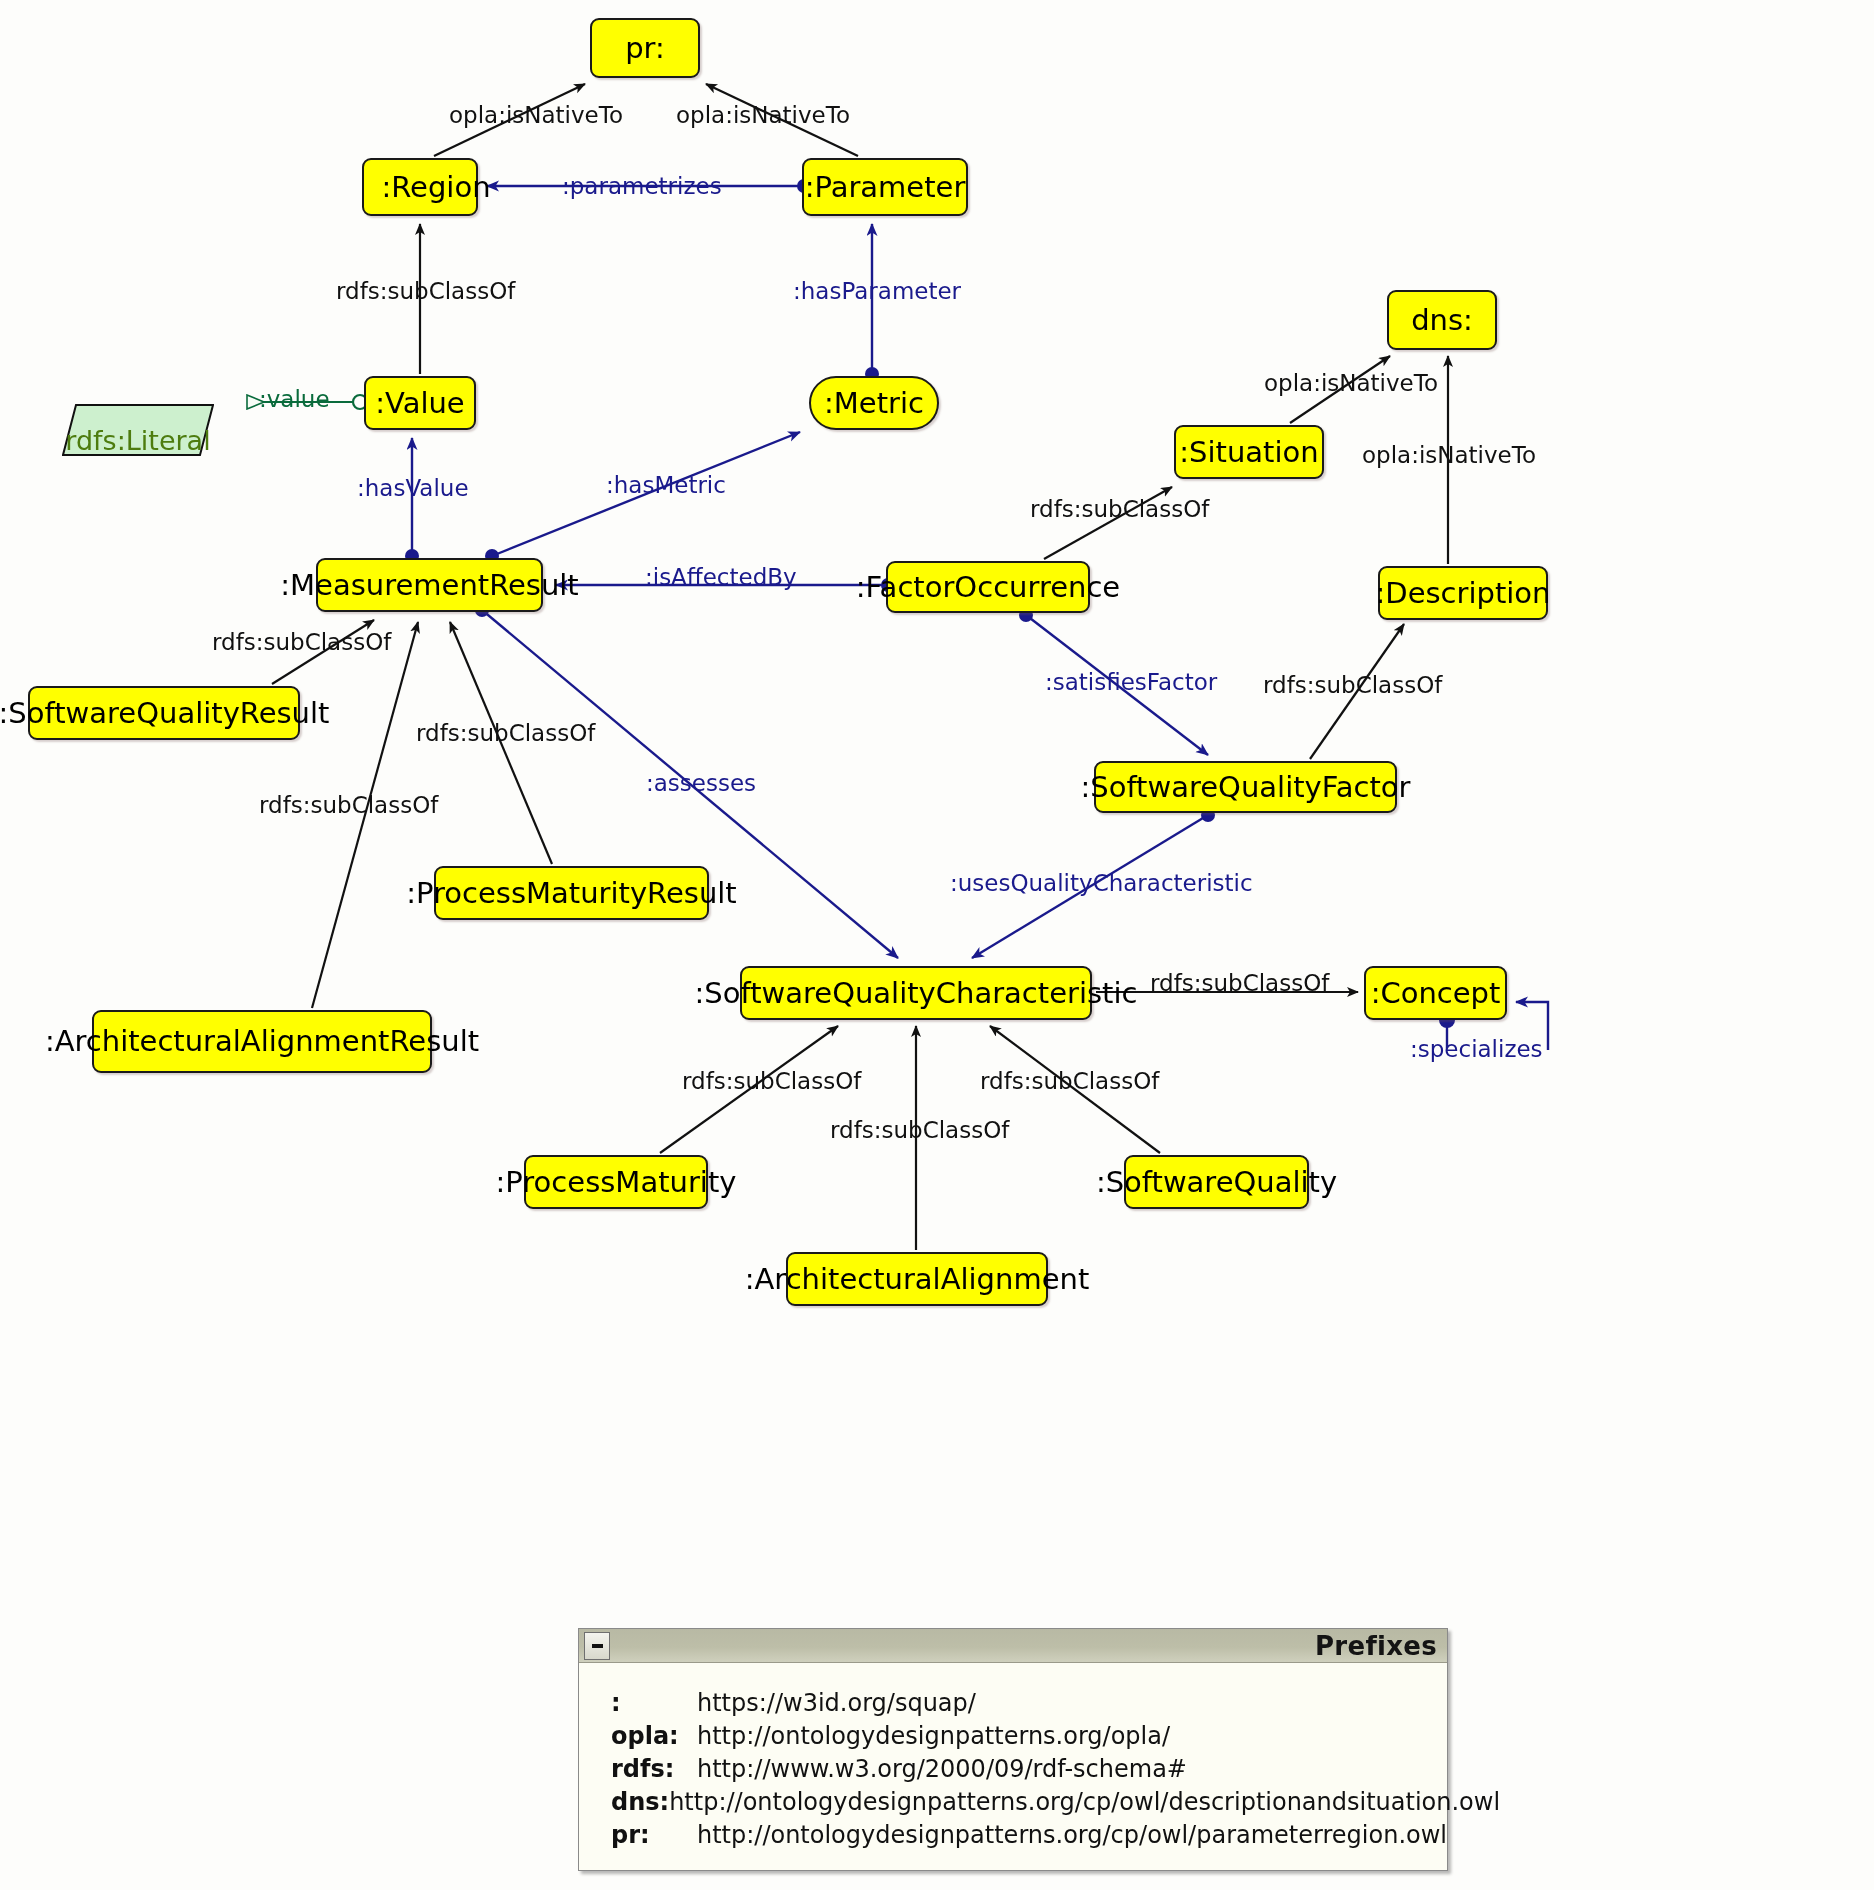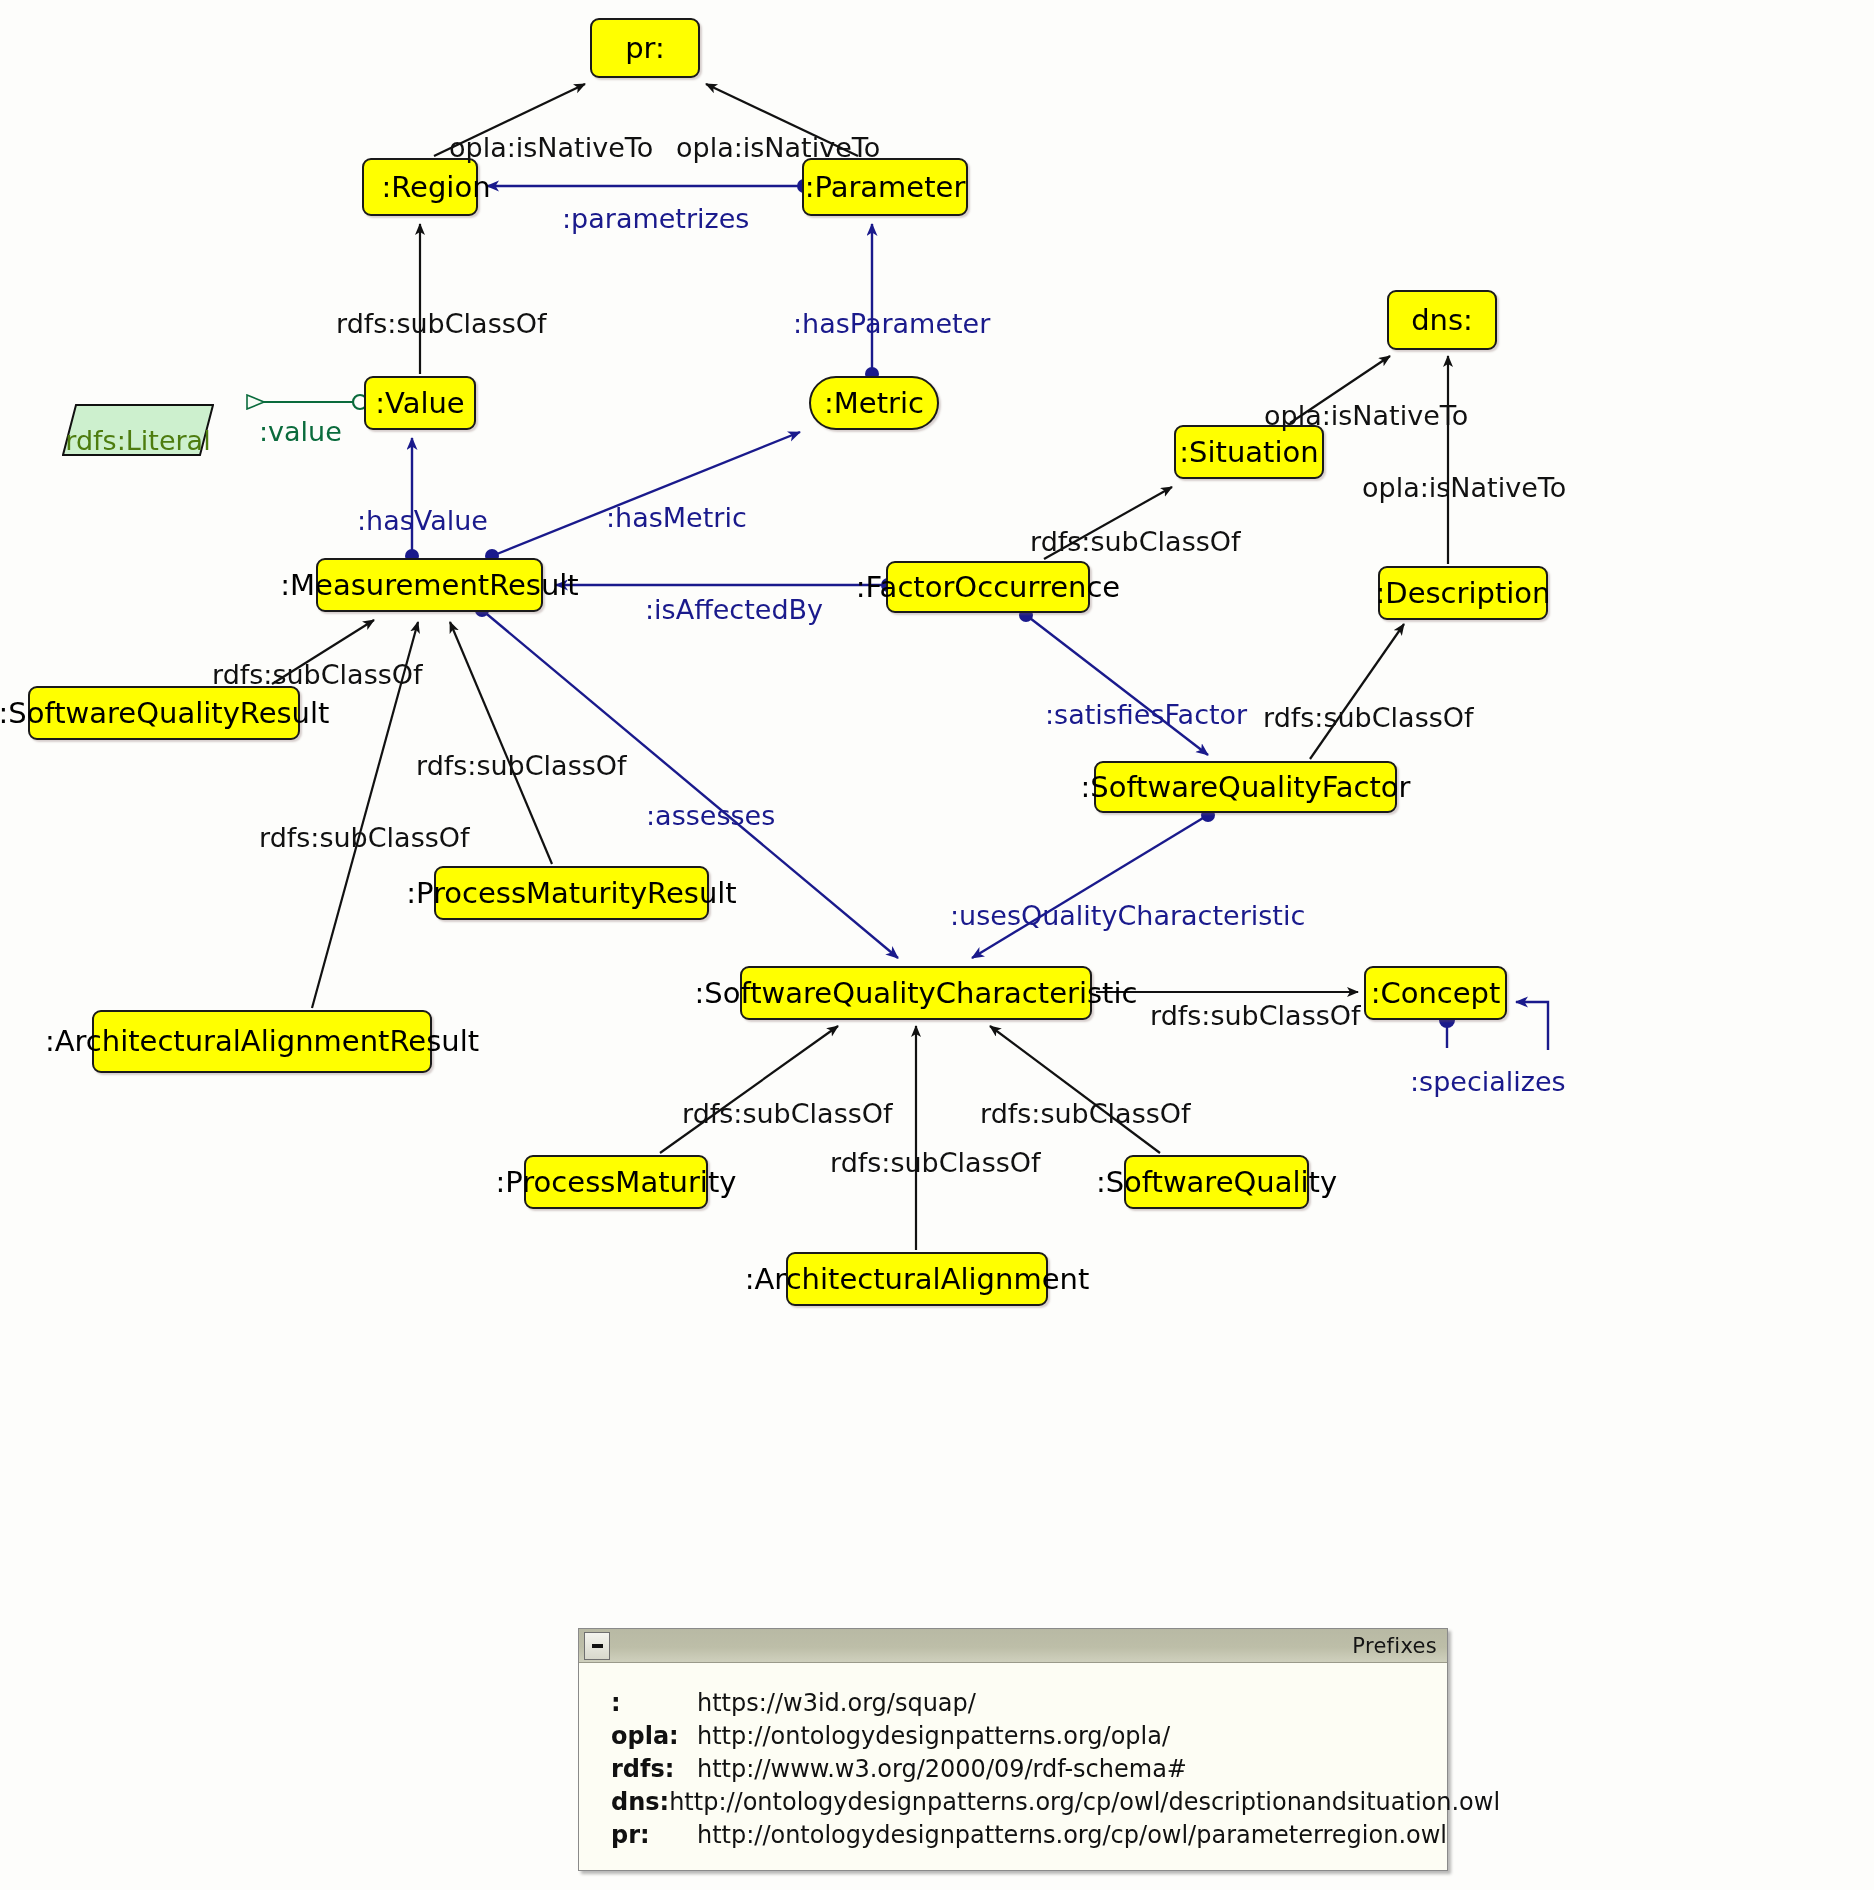--- a/index.html
+++ b/index.html
@@ -56,25 +56,24 @@
     position: absolute;
     left: 0; top: 0;
     width: 100%; height: 100%;
   }
   .literal-label {
     position: relative;
     z-index: 2;
   }
   .edge-label {
     position: absolute;
-    font-size: 27px;
+    font-size: 23px;
     line-height: 1;
     white-space: nowrap;
     font-family: "DejaVu Sans", sans-serif;
-    margin-top: 30px;
   }
   .lbl-obj { color: #1a1a8c; }
   .lbl-sub { color: #111111; }
   .lbl-dt  { color: #0a6b3c; }
 
   
   #prefix-panel {
     position: absolute;
     left: 578px;
     top: 1628px;
@@ -91,22 +90,22 @@
     height: 34px;
     background: linear-gradient(to bottom, #b8b9a4 0%, #bdbea8 55%, #cfd0bd 100%);
     border-bottom: 1px solid #9a9a8a;
     display: flex;
     align-items: center;
     justify-content: flex-end;
     padding-right: 10px;
     box-sizing: border-box;
   }
   #prefix-title {
-    font-size: 21px;
-    font-weight: normal;
+    font-size: 26px;
+    font-weight: bold;
     color: #141414;
     letter-spacing: 0.3px;
   }
   #collapse-btn {
     position: absolute;
     left: 5px;
     top: 3px;
     width: 26px;
     height: 28px;
     background: linear-gradient(to bottom,#f4f4ee,#d8d8cc);

